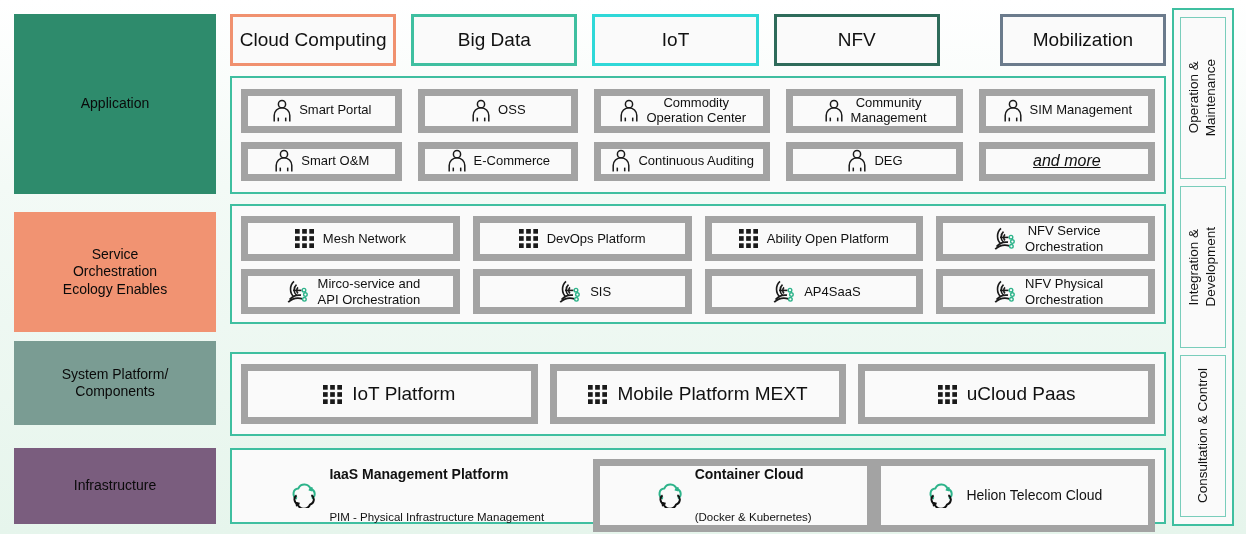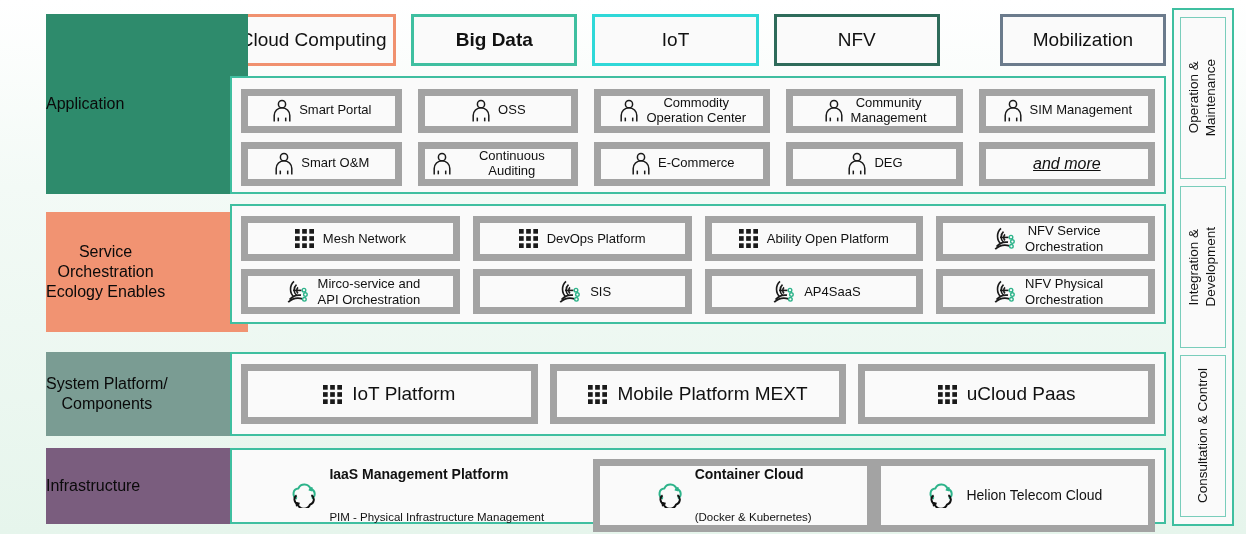--- a/index.html
+++ b/index.html
@@ -31,27 +31,26 @@
     display: flex;
     align-items: center;
     justify-content: center;
   }
 
   .row-label {
     position: absolute;
     left: 14px;
     display: flex;
     align-items: center;
-    justify-content: flex-start;
+    justify-content: center;
     text-align: center;
     color: #0a0a0a;
-    font-size: 16px;
+    font-size: 14px;
     line-height: 1.25;
     width: 202px;
-    margin-left: 32px;
   }
 
   
   #r-app-label {
     top: 14px; height: 180px;
     background: #2e8b6c;
   }
   #tabs {
     position: absolute;
     left: 230px; top: 14px;
@@ -125,21 +124,21 @@
     gap: 9px;
     padding: 0 7px;
     font-size: 13px;
     color: #111;
     text-align: center;
   }
   .svc-cell .lbl { line-height: 1.2; }
 
   
   #r-sys-label {
-    top: 352px; height: 84px;
+    top: 341px; height: 84px;
     background: #7a9c93;
   }
   #sys-panel {
     position: absolute;
     left: 230px; top: 352px;
     width: 936px; height: 84px;
     padding: 10px 9px;
   }
   .sys-grid {
     display: grid;
@@ -220,21 +219,21 @@
 </style>
 </head>
 <body>
 
 <div id="page">
 
   <div id="tabs">
       <div class="tab" style="border-color: rgb(240, 145, 111);">
         <span>Cloud Computing</span>
       </div>
-      <div class="tab" style="border-color: rgb(63, 191, 160); font-weight: bold;">
+      <div class="tab" style="border-color: rgb(63, 191, 160);">
         <span>Big Data</span>
       </div>
       <div class="tab" style="border-color: rgb(47, 216, 216);">
         <span>IoT</span>
       </div>
       <div class="tab" style="border-color: rgb(46, 107, 90);">
         <span>NFV</span>
       </div>
       <div class="tab" style="border-color: rgb(107, 123, 140); margin-left: 45px;">
         <span>Mobilization</span>
@@ -300,30 +299,30 @@
           </svg>
           <span class="lbl"><span>Smart O&amp;M</span></span>
         </div>
         <div class="cell app-cell">
           <svg class="ico" width="22" height="24" viewBox="0 0 22 24">
             <circle cx="11" cy="5.2" r="3.6" fill="none" stroke="#1a1a1a" stroke-width="1.5"></circle>
             <path d="M3.2 22.5 V16.5 a7.8 7.8 0 0 1 15.6 0 V22.5" fill="none" stroke="#1a1a1a" stroke-width="1.5"></path>
             <line x1="7.3" y1="18.6" x2="7.3" y2="22.3" stroke="#1a1a1a" stroke-width="1.5"></line>
             <line x1="14.7" y1="18.6" x2="14.7" y2="22.3" stroke="#1a1a1a" stroke-width="1.5"></line>
           </svg>
+          <span class="lbl"><span>E-Commerce</span></span>
+        </div>
+        <div class="cell app-cell">
+          <svg class="ico" width="22" height="24" viewBox="0 0 22 24">
+            <circle cx="11" cy="5.2" r="3.6" fill="none" stroke="#1a1a1a" stroke-width="1.5"></circle>
+            <path d="M3.2 22.5 V16.5 a7.8 7.8 0 0 1 15.6 0 V22.5" fill="none" stroke="#1a1a1a" stroke-width="1.5"></path>
+            <line x1="7.3" y1="18.6" x2="7.3" y2="22.3" stroke="#1a1a1a" stroke-width="1.5"></line>
+            <line x1="14.7" y1="18.6" x2="14.7" y2="22.3" stroke="#1a1a1a" stroke-width="1.5"></line>
+          </svg>
           <span class="lbl"><span>Continuous Auditing</span></span>
-        </div>
-        <div class="cell app-cell">
-          <svg class="ico" width="22" height="24" viewBox="0 0 22 24">
-            <circle cx="11" cy="5.2" r="3.6" fill="none" stroke="#1a1a1a" stroke-width="1.5"></circle>
-            <path d="M3.2 22.5 V16.5 a7.8 7.8 0 0 1 15.6 0 V22.5" fill="none" stroke="#1a1a1a" stroke-width="1.5"></path>
-            <line x1="7.3" y1="18.6" x2="7.3" y2="22.3" stroke="#1a1a1a" stroke-width="1.5"></line>
-            <line x1="14.7" y1="18.6" x2="14.7" y2="22.3" stroke="#1a1a1a" stroke-width="1.5"></line>
-          </svg>
-          <span class="lbl"><span>E-Commerce</span></span>
         </div>
         <div class="cell app-cell">
           <svg class="ico" width="22" height="24" viewBox="0 0 22 24">
             <circle cx="11" cy="5.2" r="3.6" fill="none" stroke="#1a1a1a" stroke-width="1.5"></circle>
             <path d="M3.2 22.5 V16.5 a7.8 7.8 0 0 1 15.6 0 V22.5" fill="none" stroke="#1a1a1a" stroke-width="1.5"></path>
             <line x1="7.3" y1="18.6" x2="7.3" y2="22.3" stroke="#1a1a1a" stroke-width="1.5"></line>
             <line x1="14.7" y1="18.6" x2="14.7" y2="22.3" stroke="#1a1a1a" stroke-width="1.5"></line>
           </svg>
           <span class="lbl"><span>DEG</span></span>
         </div>

